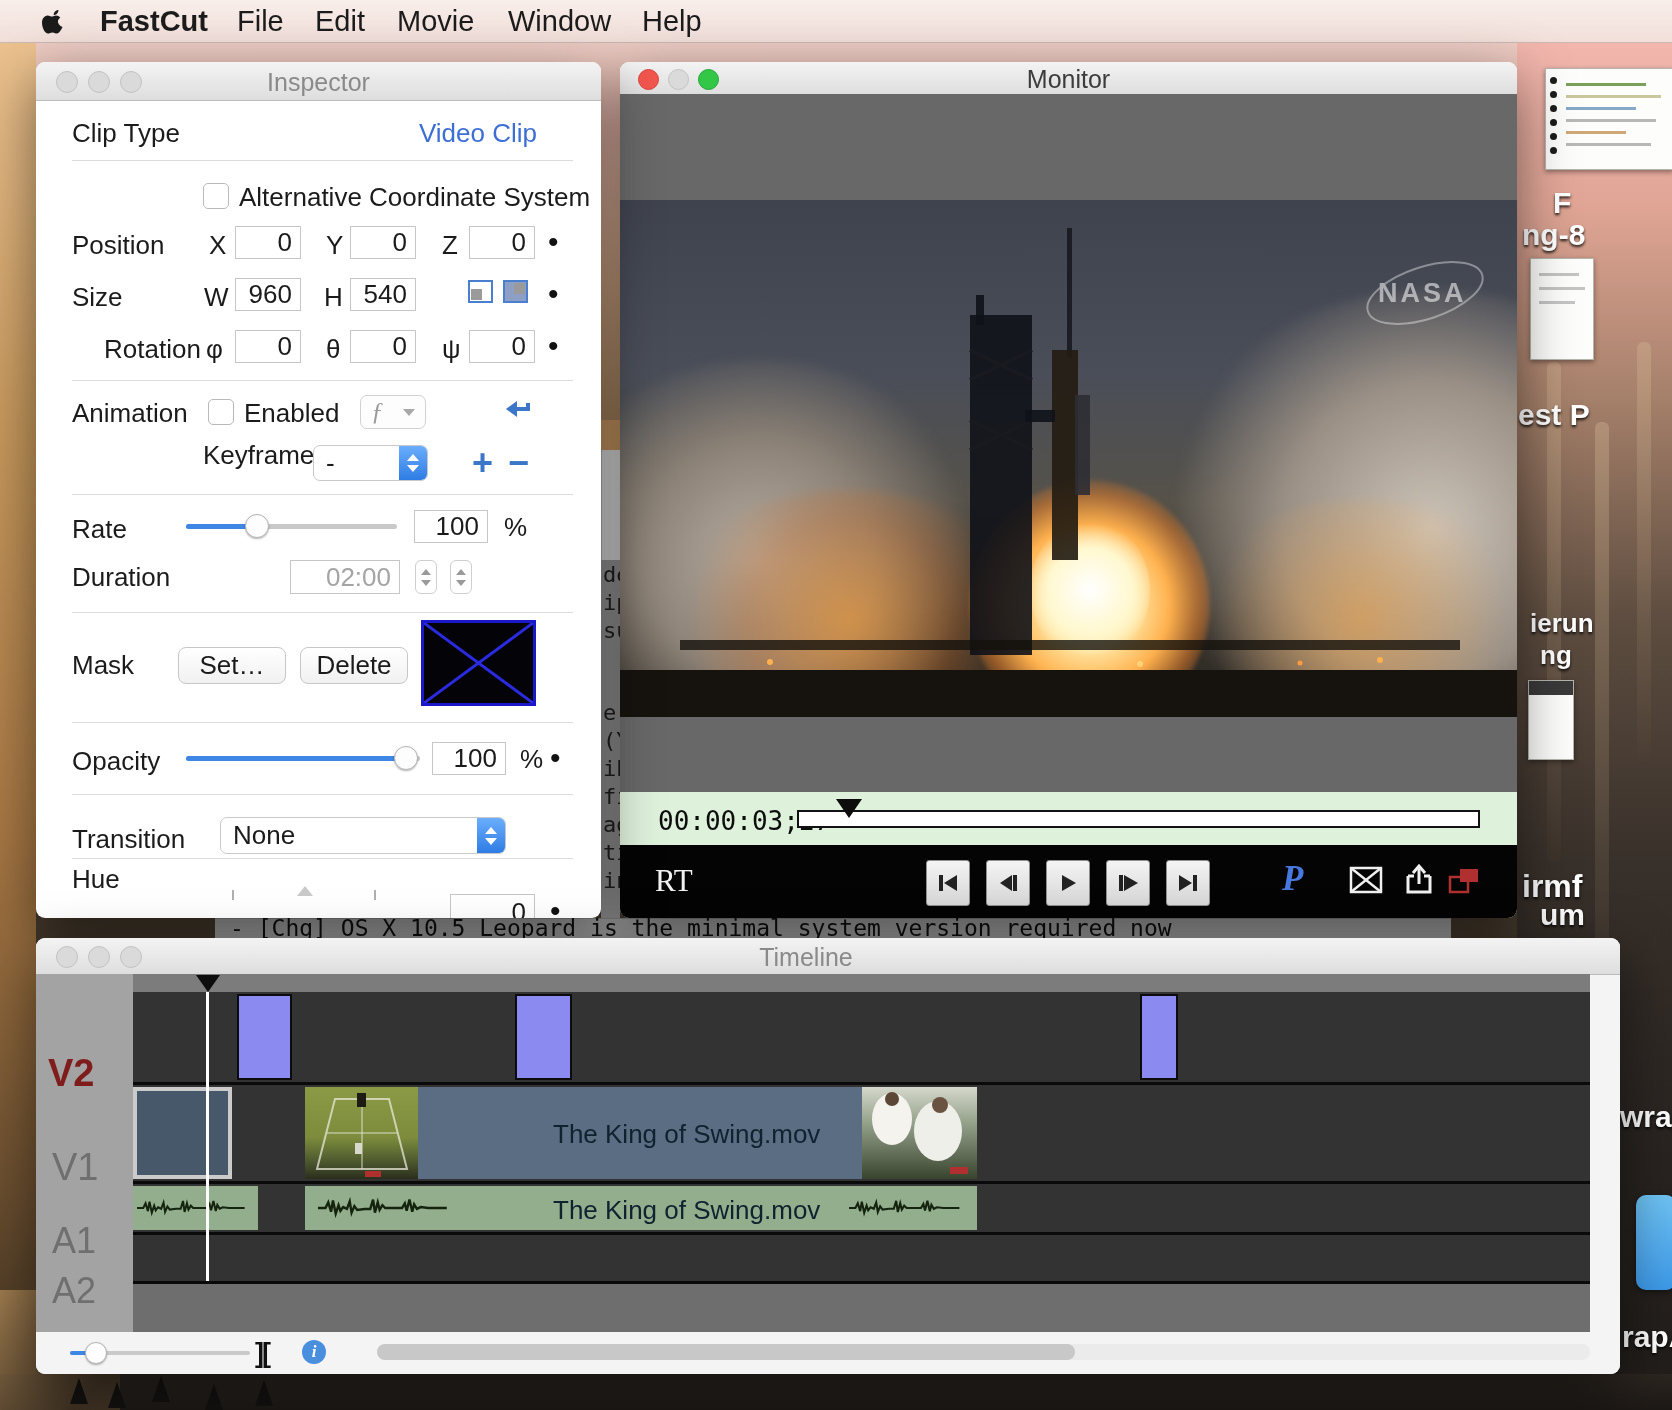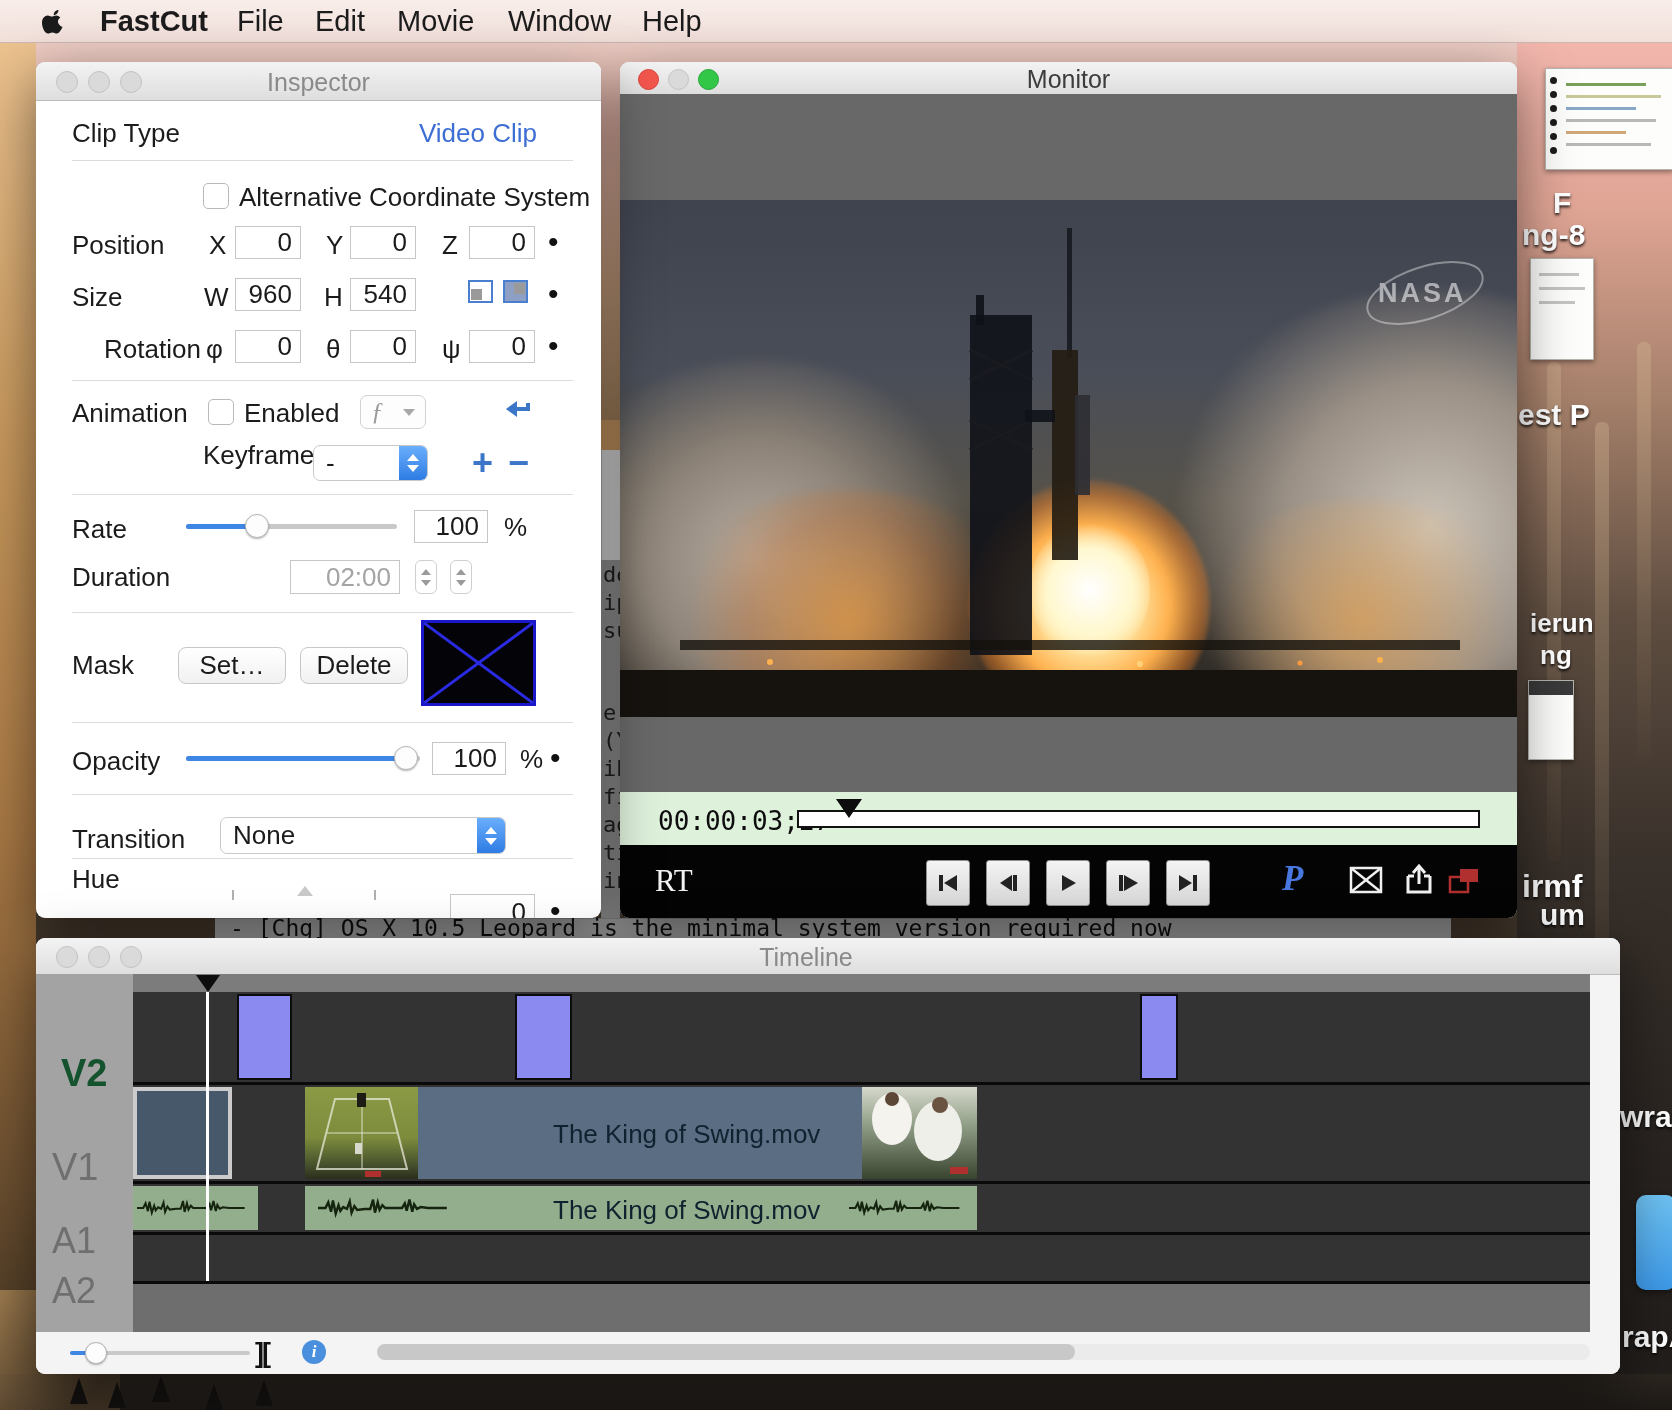--- a/index.html
+++ b/index.html
@@ -408,21 +408,21 @@
 
   <div class="abs window" style="left:36px;top:938px;width:1584px;height:436px;background:#f4f4f4;">
     <div class="titlebar" style="height:36px;padding-left:28px;">
       <div class="light light-inactive" style="left:20px;top:8px;width:20px;height:20px;"></div>
       <div class="light light-inactive" style="left:52px;top:8px;width:20px;height:20px;"></div>
       <div class="light light-inactive" style="left:84px;top:8px;width:20px;height:20px;"></div>
       <div class="tl-title" style="top:5px;color:#8a8a8a;width:1484px;">Timeline</div>
     </div>
 
     <div class="abs" style="left:0;top:36px;width:97px;height:358px;background:#a3a3a3;">
-      <div class="track-label" style="left:25px;top:78px;color:#14532d;font-weight:bold;">V2</div>
+      <div class="track-label" style="left:12px;top:78px;color:#7f1d1d;font-weight:bold;">V2</div>
       <div class="track-label" style="left:16px;top:172px;">V1</div>
       <div class="track-label" style="left:16px;top:246px;font-size:36px;">A1</div>
       <div class="track-label" style="left:16px;top:296px;font-size:36px;">A2</div>
     </div>
 
     <div class="abs" style="left:97px;top:36px;width:1457px;height:18px;background:#7c7c7c;"></div>
 
     <div class="track" style="left:97px;top:54px;width:1457px;height:90px;">
       <div class="v2clip" style="left:104px;top:2px;width:55px;height:86px;"></div>
       <div class="v2clip" style="left:382px;top:2px;width:57px;height:86px;"></div>

